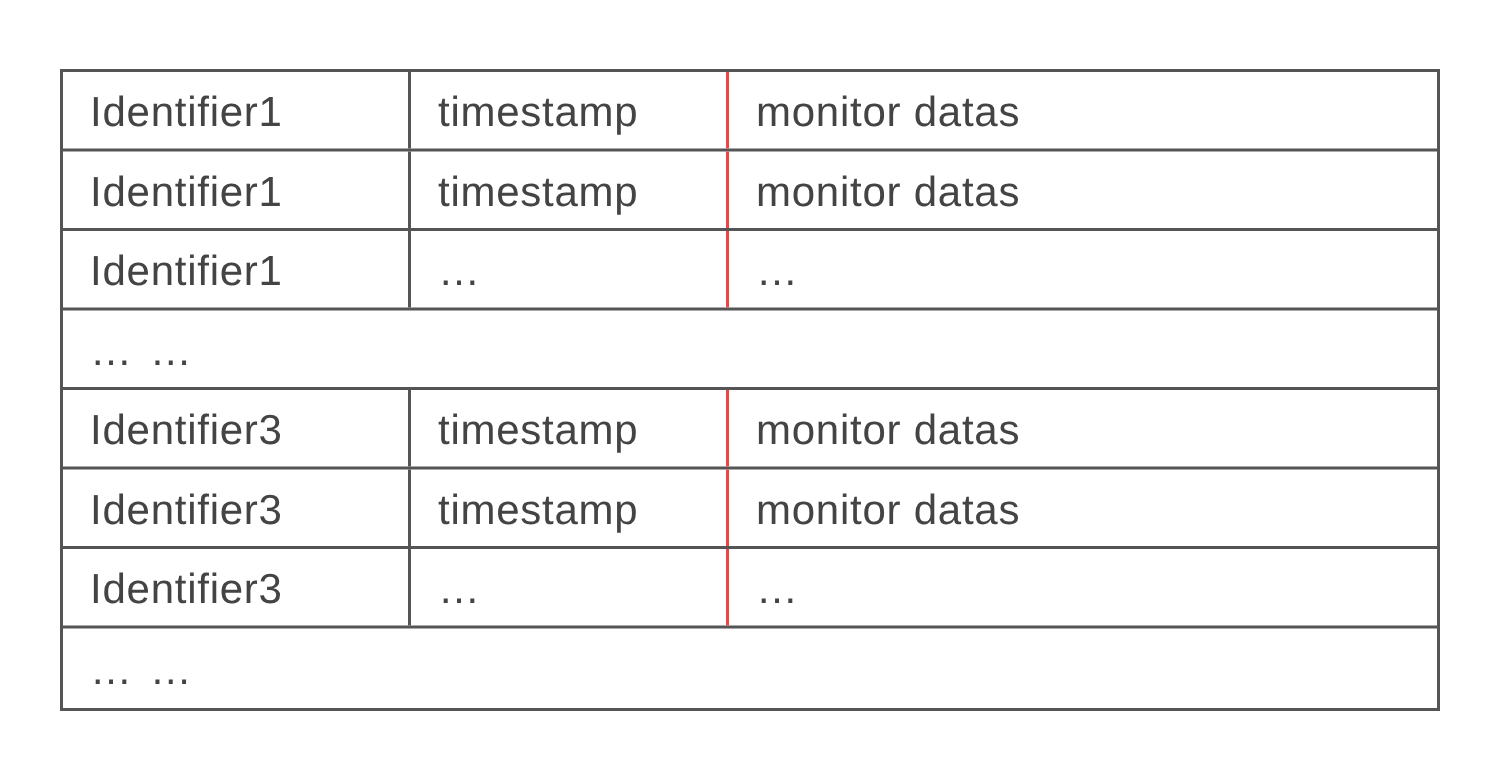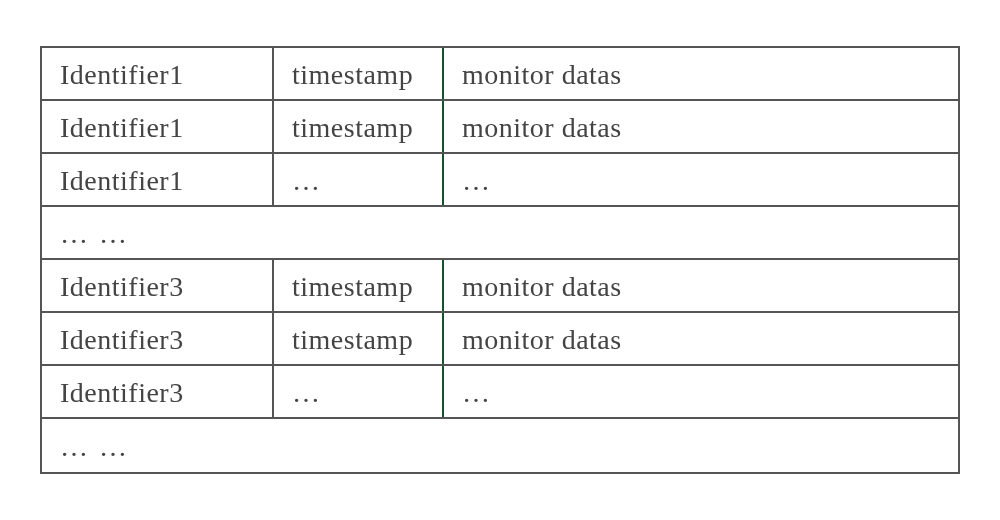--- a/index.html
+++ b/index.html
@@ -1,19 +1,18 @@
 <!DOCTYPE html>
 <html><head>
   <meta charset="utf-8">
   <style>
     * {
       box-sizing: border-box;
       margin: 0;
       padding: 0;
-      font-family: Liberation Serif, serif;
     }
     body {
       width: 1000px;
       height: 520px;
       background: #ffffff;
       font-family: "Segoe UI", Arial, sans-serif;
       display: flex;
       align-items: center;
       justify-content: center;
     }
@@ -36,22 +35,22 @@
       letter-spacing: 0.5px;
       line-height: 1.25;
       display: flex;
       align-items: center;
     }
     .cell.c1 {
       width: 232px;
       border-right: 2px solid #555;
     }
     .cell.c2 {
-      width: 170px;
-      border-right: 2px solid #14532d;
+      width: 212px;
+      border-right: 2px solid #ef4444;
     }
     .cell.c3 {
       flex: 1;
     }
     .cell.full {
       width: 100%;
       border-right: none;
     }
     .ellip {
       letter-spacing: 2px;

